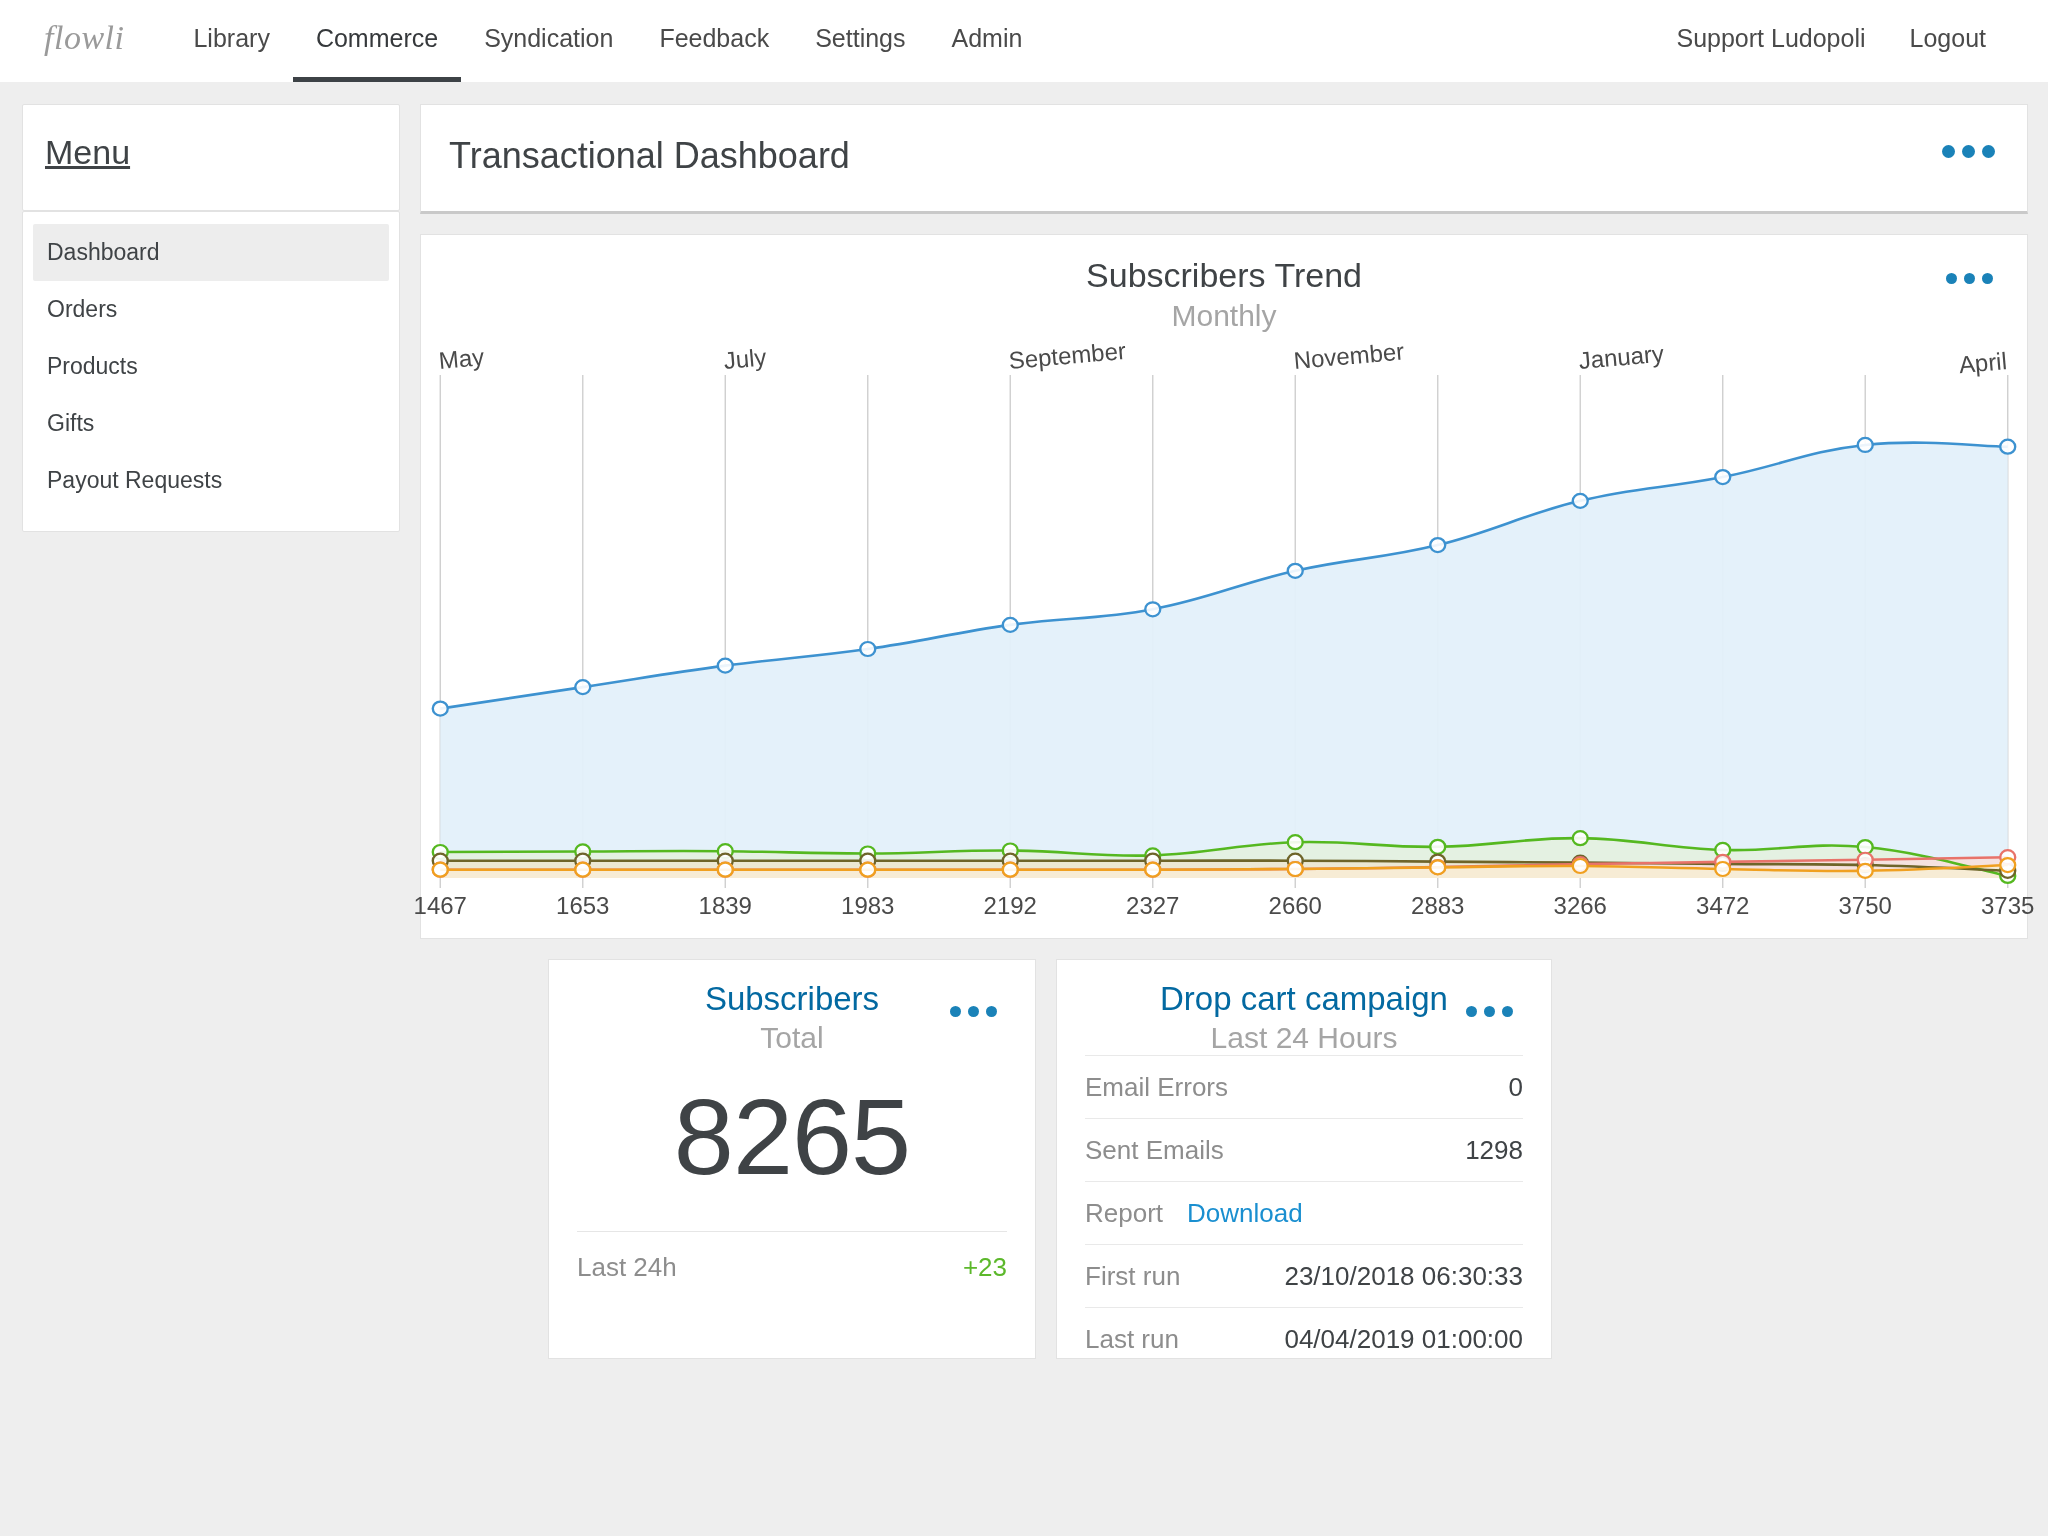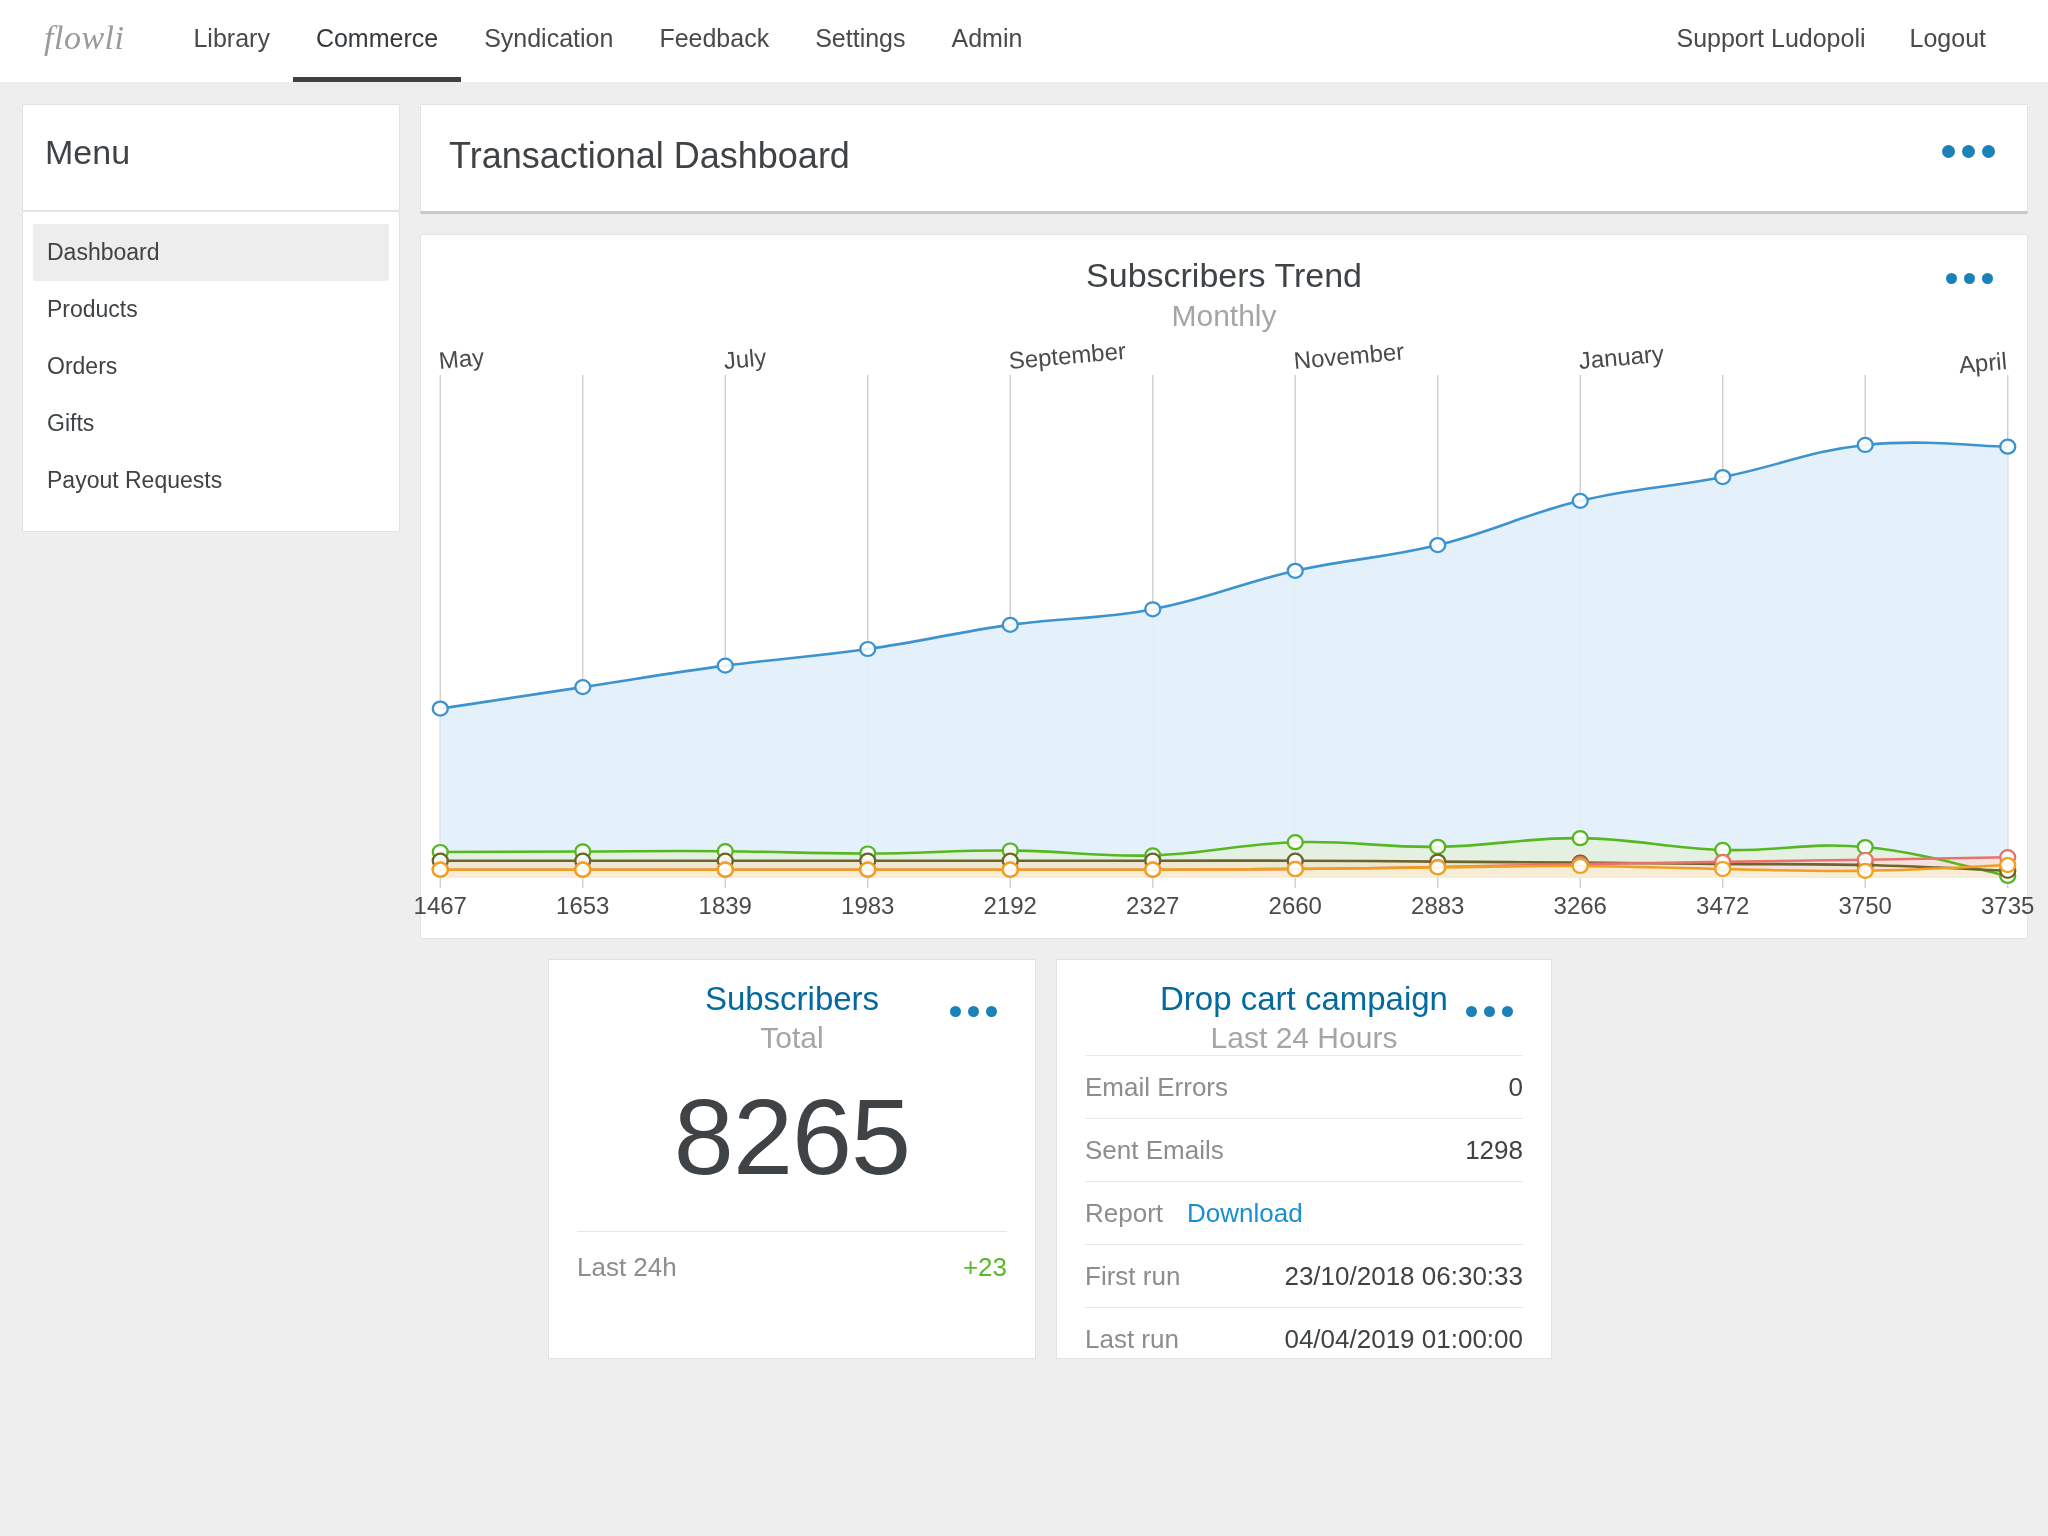--- a/index.html
+++ b/index.html
@@ -61,20 +61,21 @@
   .card {
     background:#ffffff;
     border:1px solid #e2e2e2;
     border-radius:2px;
   }
   .menu-head {
     padding:28px 22px 30px 22px;
     font-size:34px;
     color:#3f4346;
     margin-bottom:8px;
+    text-decoration:underline;
   }
   .menu-list { padding:12px 10px 22px 10px; }
   .menu-item {
     padding:15px 14px;
     font-size:23px;
     color:#3f4346;
     cursor:pointer;
     border-radius:2px;
   }
   .menu-item.active { background:#ededed; }
@@ -197,22 +198,22 @@
 </div>
 
 <div class="page">
 
   <div class="sidebar">
     <div class="card">
       <div class="menu-head">Menu</div>
     </div>
     <div class="card menu-list">
       <div class="menu-item active">Dashboard</div>
+      <div class="menu-item">Orders</div>
       <div class="menu-item">Products</div>
-      <div class="menu-item">Orders</div>
       <div class="menu-item">Gifts</div>
       <div class="menu-item">Payout Requests</div>
     </div>
   </div>
 
   <div class="main">
 
     <div class="dash-head">
       <div class="dash-title">Transactional Dashboard</div>
       <div class="kebab">

